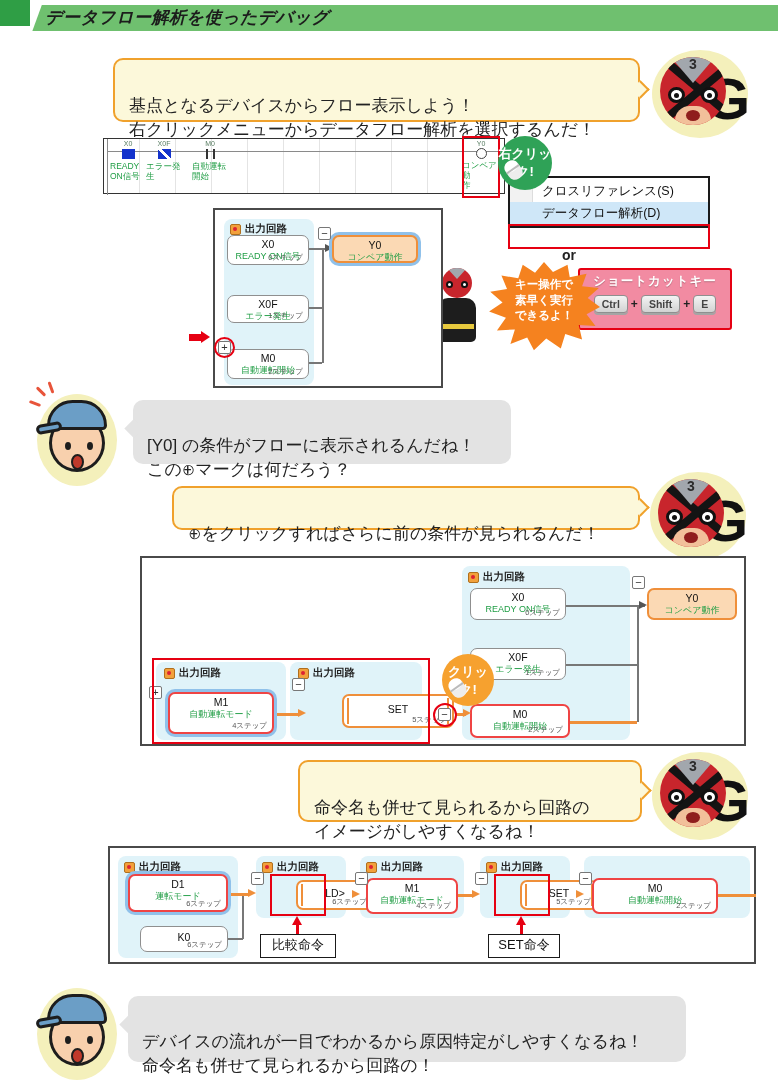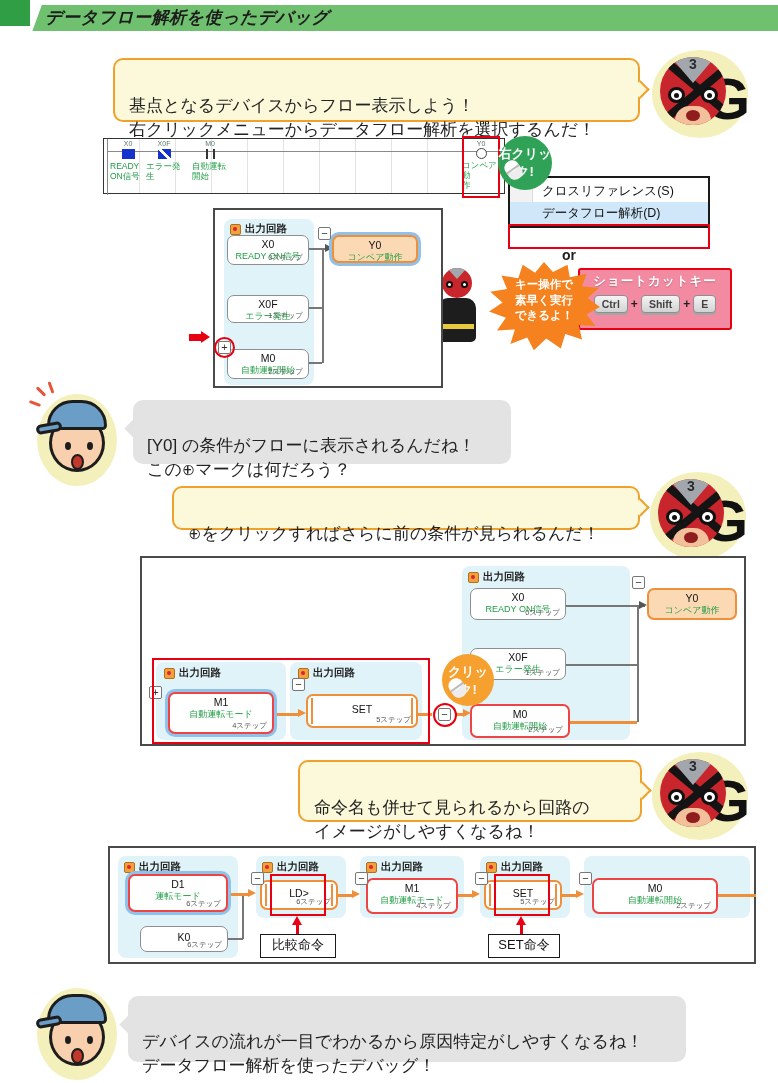--- a/index.html
+++ b/index.html
@@ -107,21 +107,21 @@
   .gheader { position:absolute; display:flex; align-items:center; gap:4px; font-size:10.5px; font-weight:bold; color:#222; z-index:2; }
   .gicon { width:11px; height:11px; background:#f2a13c; border:1px solid #b06f1d; border-radius:2px; position:relative; }
   .gicon::after { content:""; position:absolute; left:2px; top:2px; width:4px; height:4px; background:#d23; border-radius:50%; }
   .node { position:absolute; background:#fff; border:1.6px solid #8f8f8f; border-radius:7px; text-align:center; padding-top:2px; z-index:2; }
   .node .dev { font-size:10.5px; color:#111; line-height:1.2; }
   .node .cmt { font-size:9px; color:#1f9d44; line-height:1.2; }
   .node .step { position:absolute; right:5px; bottom:1px; font-size:7.5px; color:#555; }
   .node.oborder { border:2px solid #ef4444; }
   .node.ofill { background:#fbd9b4; border:2px solid #ef8f3a; }
   .node.ring { box-shadow:0 0 0 3px #90c1ea; }
-  .node.instr { border:2px solid #ef8f3a; }
+  .node.instr { border:2px solid #ef8f3a;margin-left:36px; }
   .node.instr::before,.node.instr::after { content:""; position:absolute; top:2px; bottom:2px; width:2px; background:#ef8f3a; }
   .node.instr::before { left:3px; } .node.instr::after { right:3px; }
   .pm { position:absolute; width:13px; height:13px; background:#fff; border:1px solid #777; border-radius:2px; font-size:11px; line-height:11px; text-align:center; color:#333; z-index:3; }
   .ring-red { position:absolute; border:2.5px solid #e60012; border-radius:50%; z-index:5; }
   .hline { position:absolute; height:1.6px; background:#777; z-index:1; }
   .vline { position:absolute; width:1.6px; background:#777; z-index:1; }
   .oline { background:#ef8f3a !important; height:2.5px; }
   .ah { position:absolute; width:0; height:0; border-top:4.5px solid transparent; border-bottom:4.5px solid transparent; border-left:8px solid #555; z-index:2; }
   .ah.o { border-left-color:#ef8f3a; }
   .redarrow { position:absolute; z-index:6; }
@@ -478,17 +478,17 @@
     <div class="bg"></div>
     <div class="head"></div>
     <div class="cap"></div>
     <div class="brim"></div>
     <div class="eye l"></div>
     <div class="eye r"></div>
     <div class="mouth"></div>
   </div>
   <div class="bub gray" style="left:128px;top:996px;width:558px;height:66px;">
     <span>デバイスの流れが一目でわかるから原因特定がしやすくなるね！
-データフロー解析を使ったデバッグ！</span>
+命令名も併せて見られるから回路の！</span>
     <i class="tail"></i>
   </div>
 
 </div>
 
 </body></html>

